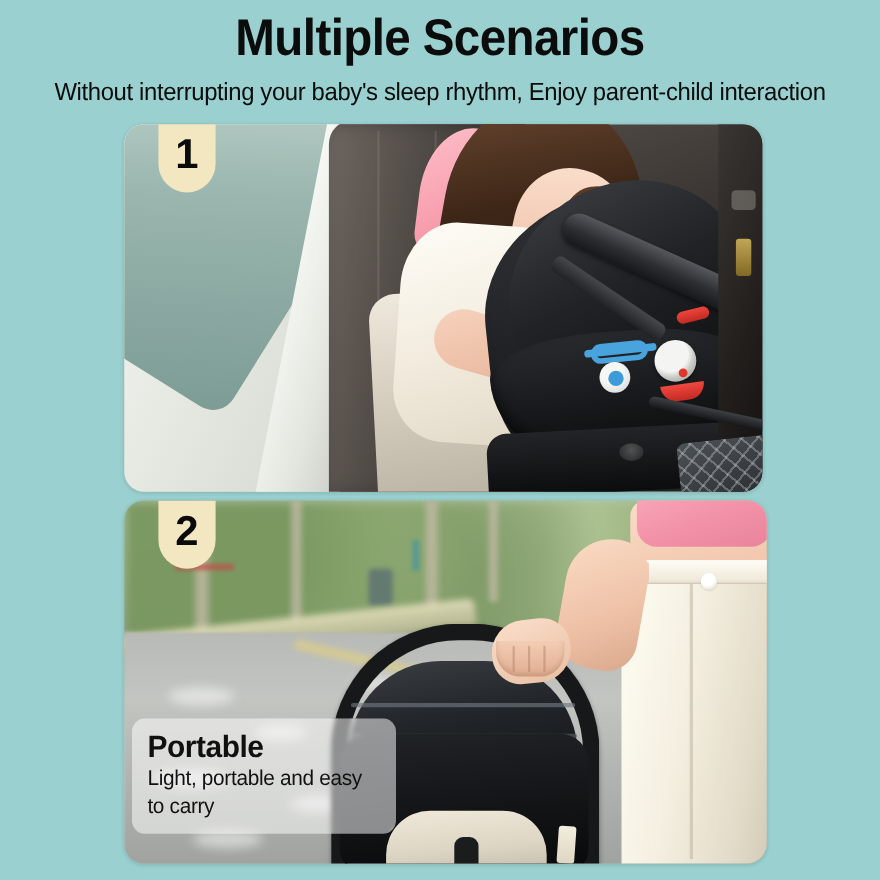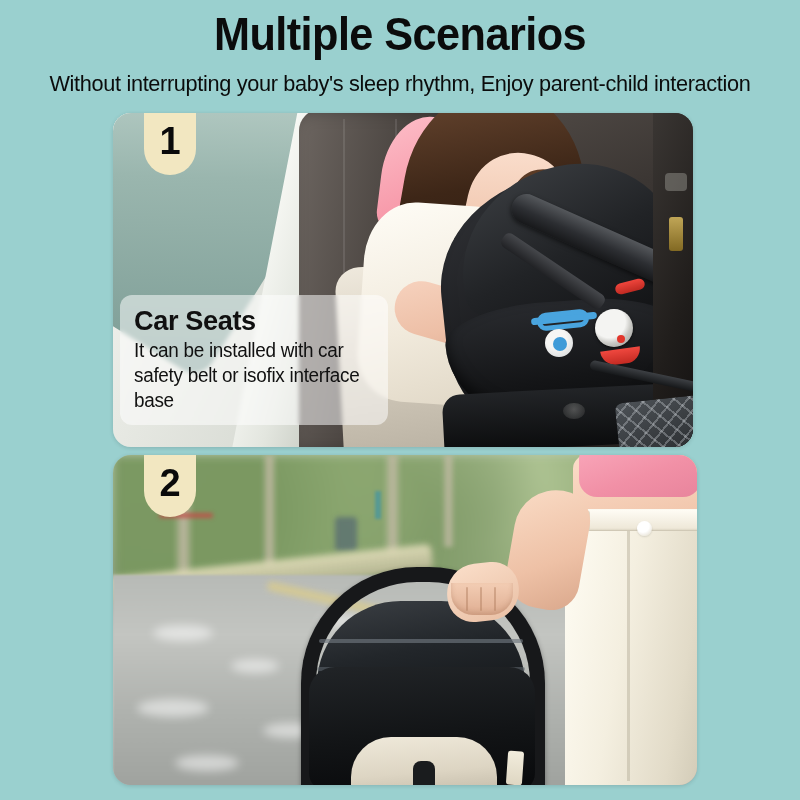--- a/index.html
+++ b/index.html
@@ -615,24 +615,20 @@
     <div class="p1-door-hl2"></div>
     <div class="p1-door-hl"></div>
     <div class="p1-foot-bar"></div>
     <div class="p1-mat"></div>
   </div>
 
   <div class="badge">
     <span class="badge-num">1</span>
   </div>
 
-  <div class="caption" id="cap-1">
-    <span class="cap-title">Car Seats</span>
-    <span class="cap-body">It can be installed with car safety belt or isofix interface base</span>
-  </div>
 </div>
 
 <div class="panel" id="panel-2">
 
   <div class="photo">
     <div class="p2-bg"></div>
     <div class="p2-trees"></div>
     <div class="p2-trunk p2-t1"></div>
     <div class="p2-trunk p2-t2"></div>
     <div class="p2-trunk p2-t3"></div>
@@ -673,13 +669,17 @@
       <div class="p2-finger-line" style="left:15px;top:4px;"></div>
       <div class="p2-finger-line" style="left:29px;top:4px;"></div>
       <div class="p2-finger-line" style="left:43px;top:4px;"></div>
     </div>
   </div>
 
   <div class="badge">
     <span class="badge-num">2</span>
   </div>
 
+  <div class="caption" id="cap-2">
+    <span class="cap-title">Portable</span>
+    <span class="cap-body">Light, portable and easy to carry</span>
+  </div>
 </div>
 
 </body></html>

